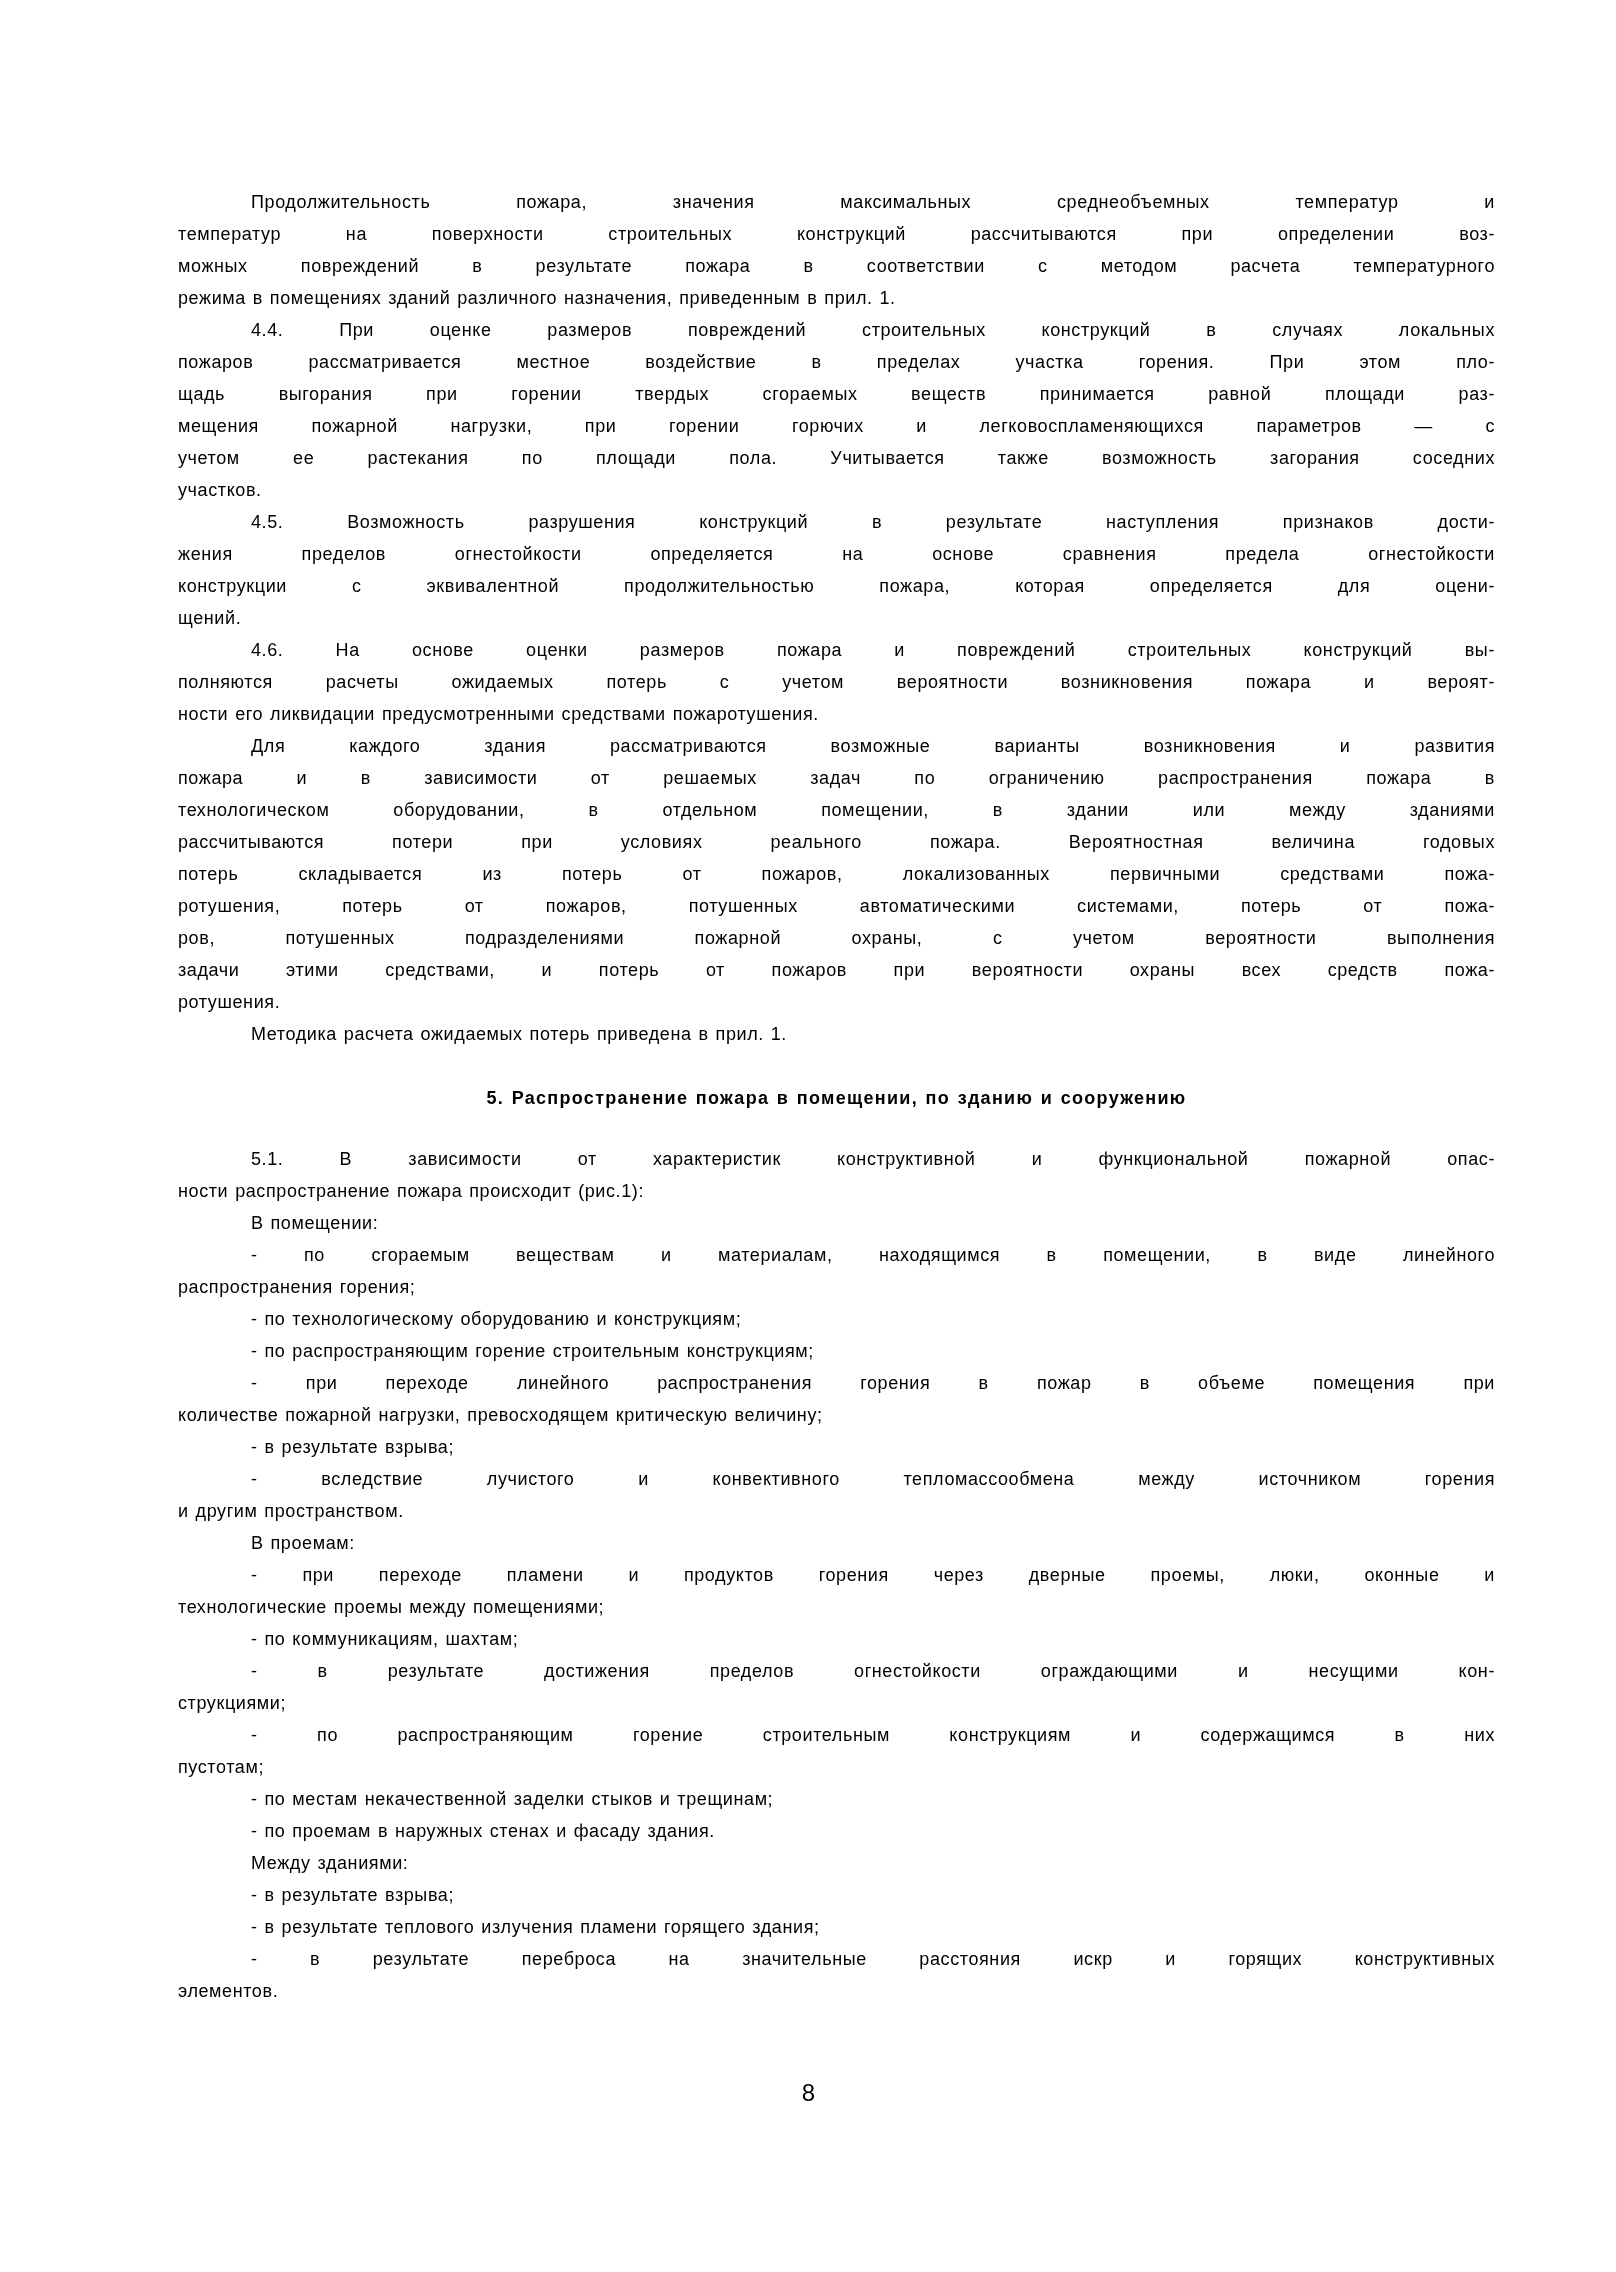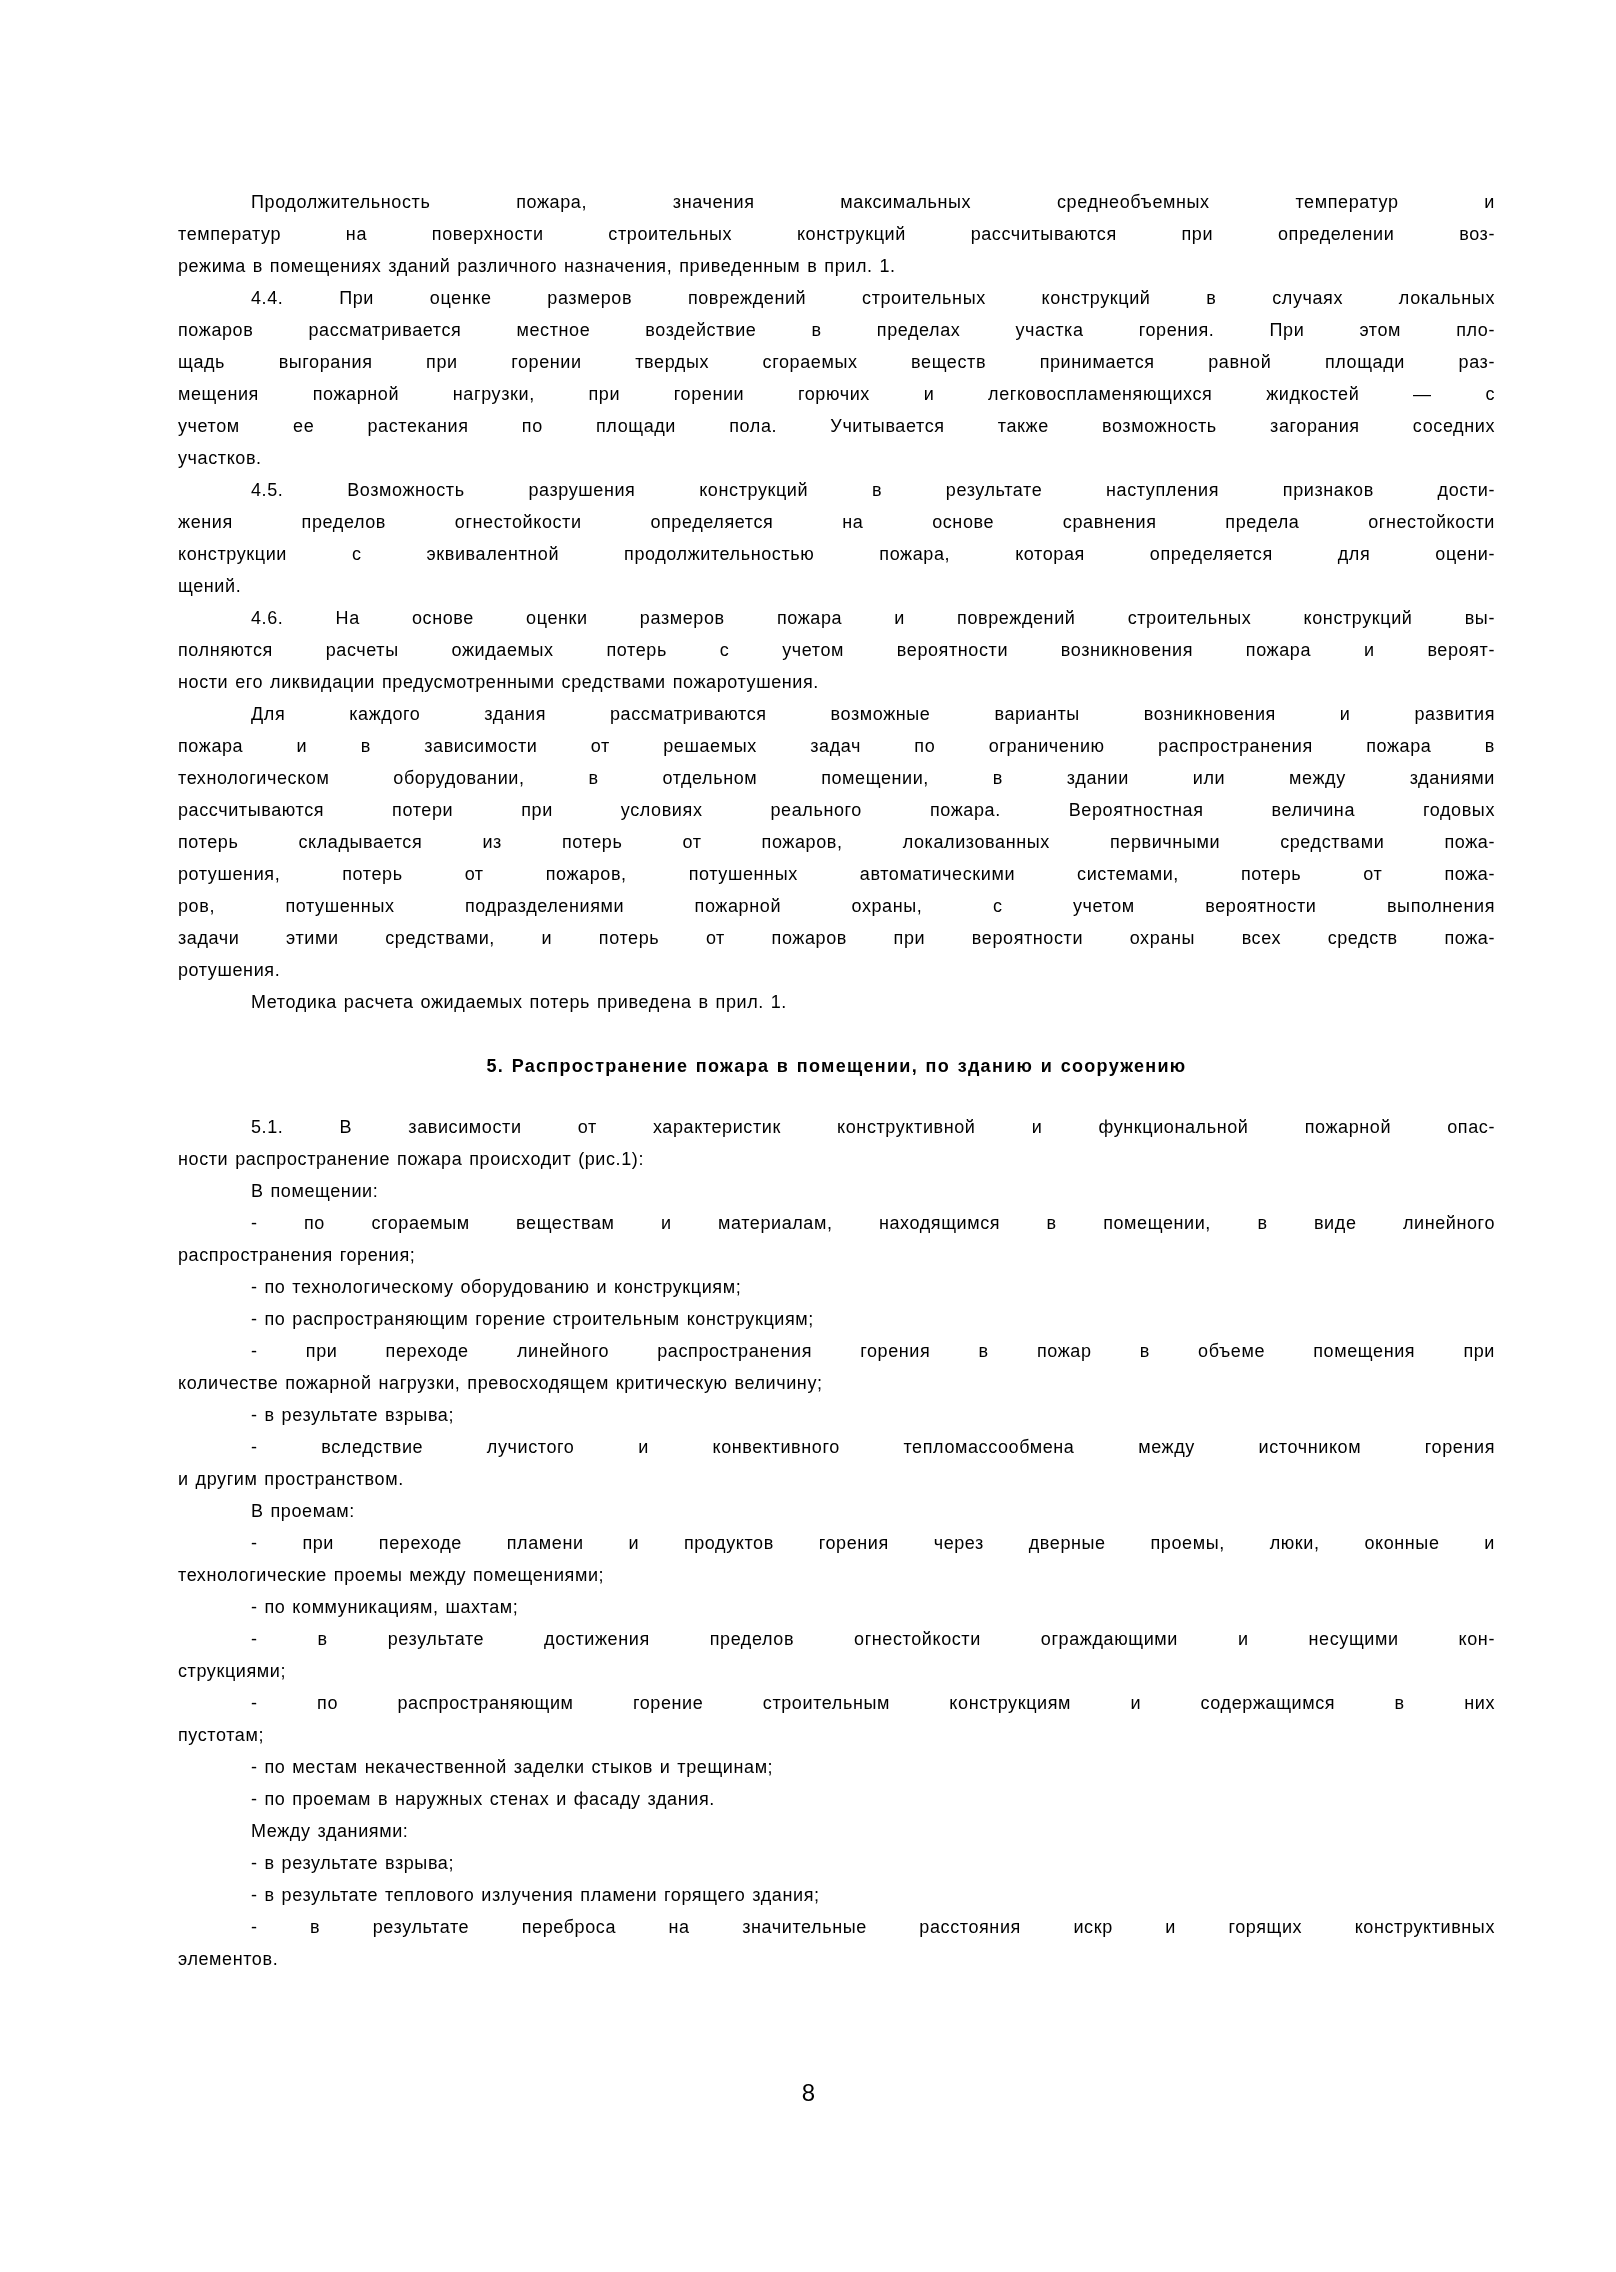--- a/index.html
+++ b/index.html
@@ -60,25 +60,26 @@
     line-height: 28.5px;
   }
 </style>
 </head>
 <body>
 
 <div class="page">
   <div class="text-column">
       <div class="line j ind">Продолжительность пожара, значения максимальных среднеобъемных температур и</div>
       <div class="line j">температур на поверхности строительных конструкций рассчитываются при определении воз-</div>
+      <div class="line j">можных повреждений в результате пожара в соответствии с методом расчета температурного</div>
       <div class="line">режима в помещениях зданий различного назначения, приведенным в прил. 1.</div>
       <div class="line j ind">4.4. При оценке размеров повреждений строительных конструкций в случаях локальных</div>
       <div class="line j">пожаров рассматривается местное воздействие в пределах участка горения. При этом пло-</div>
       <div class="line j">щадь выгорания при горении твердых сгораемых веществ принимается равной площади раз-</div>
-      <div class="line j">мещения пожарной нагрузки, при горении горючих и легковоспламеняющихся жидкостей — с</div>
+      <div class="line j">мещения пожарной нагрузки, при горении горючих и легковоспламеняющихся параметров — с</div>
       <div class="line j">учетом ее растекания по площади пола. Учитывается также возможность загорания соседних</div>
       <div class="line">участков.</div>
       <div class="line j ind">4.5. Возможность разрушения конструкций в результате наступления признаков дости-</div>
       <div class="line j">жения пределов огнестойкости определяется на основе сравнения предела огнестойкости</div>
       <div class="line j">конструкции с эквивалентной продолжительностью пожара, которая определяется для оцени-</div>
       <div class="line">щений.</div>
       <div class="line j ind">4.6. На основе оценки размеров пожара и повреждений строительных конструкций вы-</div>
       <div class="line j">полняются расчеты ожидаемых потерь с учетом вероятности возникновения пожара и вероят-</div>
       <div class="line">ности его ликвидации предусмотренными средствами пожаротушения.</div>
       <div class="line j ind">Для каждого здания рассматриваются возможные варианты возникновения и развития</div>

